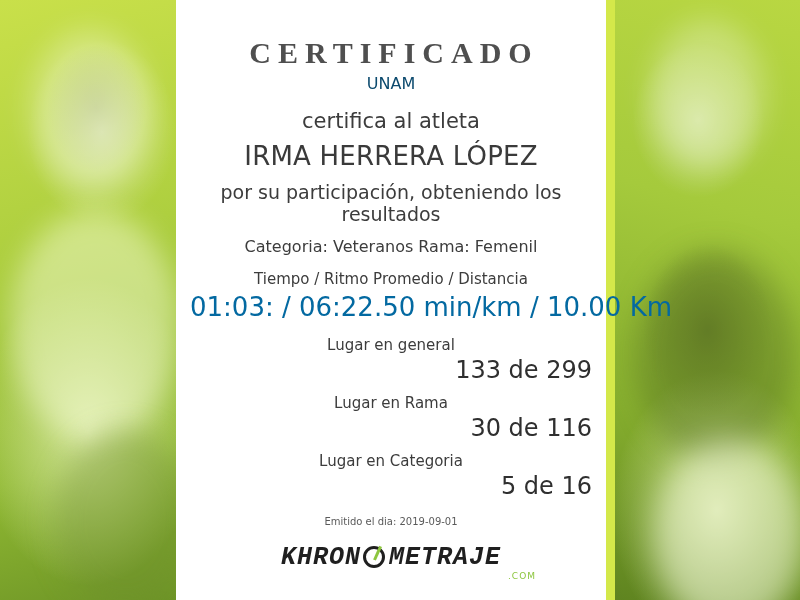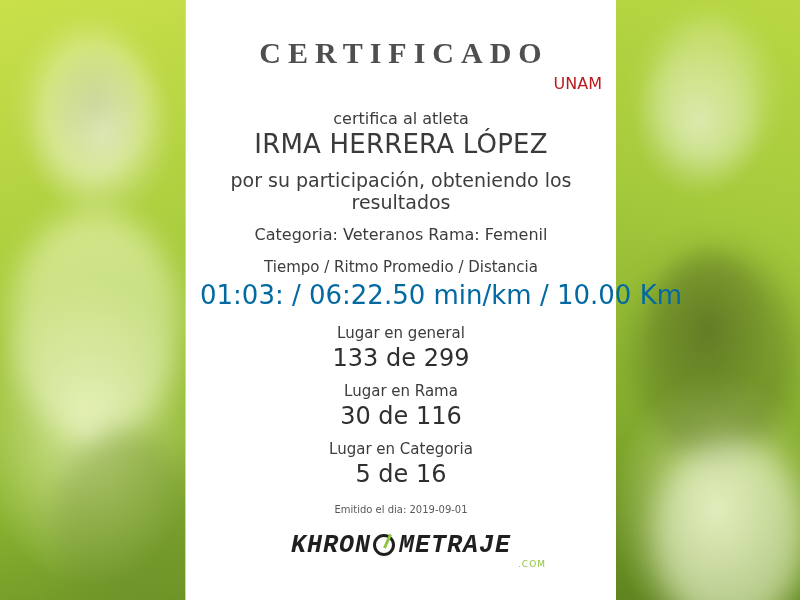--- a/index.html
+++ b/index.html
@@ -52,49 +52,48 @@
   .fs1 { left: 30px;  top: 30px;  width: 120px; height: 160px; background: rgba(255,255,255,0.30); }
   .fs2 { left: 10px;  top: 210px; width: 170px; height: 230px; background: rgba(250,255,225,0.45); }
   .fs3 { left: 55px;  top: 430px; width: 140px; height: 180px; background: rgba(110,140,45,0.35); }
   .fr1 { left: 35px;  top: 20px;  width: 115px; height: 150px; background: rgba(255,255,255,0.28); }
   .fr2 { left: 20px;  top: 250px; width: 160px; height: 210px; background: rgba(60,80,25,0.30); }
   .fr3 { left: 40px;  top: 440px; width: 150px; height: 190px; background: rgba(250,255,230,0.45); }
 
   
   .card {
     position: absolute;
-    left: 186px;
+    left: 176px;
     top: 0;
     width: 430px;
     height: 600px;
     background: #ffffff;
     text-align: center;
     box-sizing: border-box;
     padding: 36px 14px 10px 14px;
   }
 
   .title {
     font-family: "Liberation Serif", serif;
     font-weight: bold;
     font-size: 30px;
     letter-spacing: 7px;
     color: #4f4f4f;
     margin: 0 0 4px 0;
     padding-left: 6px;
   }
   .org {
     font-size: 16px;
-    color: #b91c1c;
+    color: #0c4a6e;
     margin: 0 0 16px 0;
-    text-align: right;
   }
   .line-sm {
-    font-size: 16px;
-    color: #3c3c3c;
-    margin: 0 0 1px 0;
+    font-size: 21px;
+    color: #3c3c3c;
+    margin: 0 0 8px 0;
   }
   .athlete {
     font-size: 26px;
     color: #3a3a3a;
     margin: 0 0 10px 0;
     letter-spacing: 0.2px;
   }
   .participation {
     font-size: 19px;
     color: #3c3c3c;
@@ -118,20 +117,21 @@
   }
   .place-label {
     font-size: 15px;
     color: #3c3c3c;
     margin: 0 0 2px 0;
   }
   .place-value {
     font-size: 24px;
     color: #2f2f2f;
     margin: 0 0 10px 0;
+    text-align: right;
   }
   .issued {
     font-size: 10px;
     color: #5a5a5a;
     margin: 16px 0 0 0;
   }
 
   
   .logo {
     margin-top: 16px;

